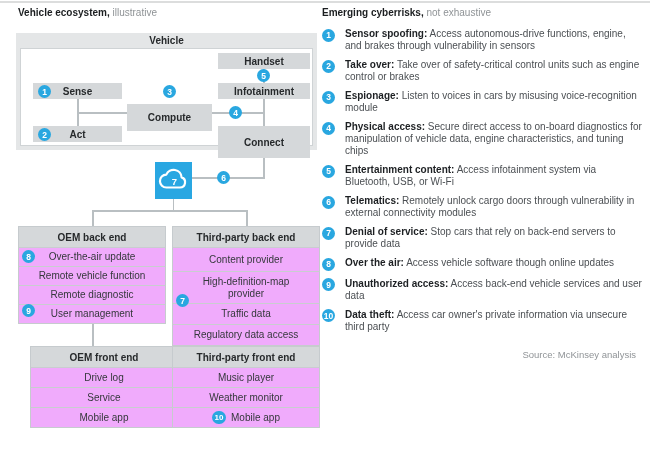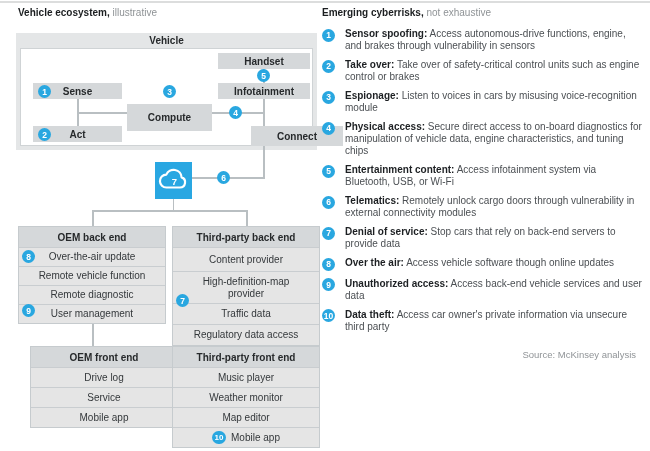--- a/index.html
+++ b/index.html
@@ -20,31 +20,31 @@
   .vinner{position:absolute;left:4px;top:15px;width:293px;height:98px;background:#fff;
           border:1px solid #cfd3d5;box-sizing:border-box;}
 
   .node{position:absolute;background:#d5d8da;display:flex;align-items:center;justify-content:center;
         font-size:10px;font-weight:bold;color:#26292b;}
   .n-sense{left:33px;top:83px;width:89px;height:16px;}
   .n-act{left:33px;top:126px;width:89px;height:16px;}
   .n-compute{left:127px;top:104px;width:85px;height:27px;}
   .n-handset{left:218px;top:53px;width:92px;height:16px;}
   .n-info{left:218px;top:83px;width:92px;height:16px;}
-  .n-connect{left:218px;top:126px;width:92px;height:20px;margin-left:33px;}
+  .n-connect{left:218px;top:126px;width:92px;height:32px;}
 
   .line{position:absolute;background:#b9bfc2;}
 
   .badge{position:absolute;width:13px;height:13px;border-radius:50%;background:#29a7e0;color:#fff;
          font-size:8.5px;font-weight:bold;display:flex;align-items:center;justify-content:center;z-index:5;}
 
   .cloud-box{position:absolute;left:155px;top:162px;width:37px;height:37px;background:#29a7e2;z-index:4;}
 
   
-  .panel{position:absolute;width:148px;border:1px solid #c6cbce;box-sizing:border-box;background:#e5e5e5;}
+  .panel{position:absolute;width:148px;border:1px solid #c6cbce;box-sizing:border-box;background:#f0abfc;}
   .p-oem-back{left:18px;top:226px;}
   .p-tp-back{left:172px;top:226px;}
   .p-oem-front{left:30px;top:346px;}
   .p-tp-front{left:172px;top:346px;}
   .panel-h{height:20px;background:#d5d8da;display:flex;align-items:center;justify-content:center;
            font-size:10px;font-weight:bold;color:#26292b;}
   .prow{border-top:1px solid #c9cdd0;display:flex;align-items:center;justify-content:center;
         font-size:10px;color:#34383b;text-align:center;line-height:12px;}
   .h18{height:18px;} .h19{height:19px;} .h23{height:23px;} .h31{height:31px;text-align:center;} .h20{height:20px;}
   .wrapnarrow{max-width:118px;}
@@ -143,21 +143,20 @@
     <div class="panel-h">OEM front end</div>
     <div class="prow h19">Drive log</div>
     <div class="prow h19">Service</div>
     <div class="prow h19">Mobile app</div>
   </div>
 
   <div class="panel p-tp-front">
     <div class="panel-h">Third-party front end</div>
     <div class="prow h19">Music player</div>
     <div class="prow h19">Weather monitor</div>
-    <div class="prow h19">Map editor</div>
     <div class="prow h19">
       <span class="inline-badge">10</span>
       <span>Mobile app</span>
     </div>
   </div>
 
   <div class="risks">
     <div class="risk">
       <div class="rb">1</div>
       <div class="rtext"><span class="lead">Sensor spoofing:</span> <span>Access autonomous-drive functions, engine, and brakes through vulnerability in sensors</span></div>

